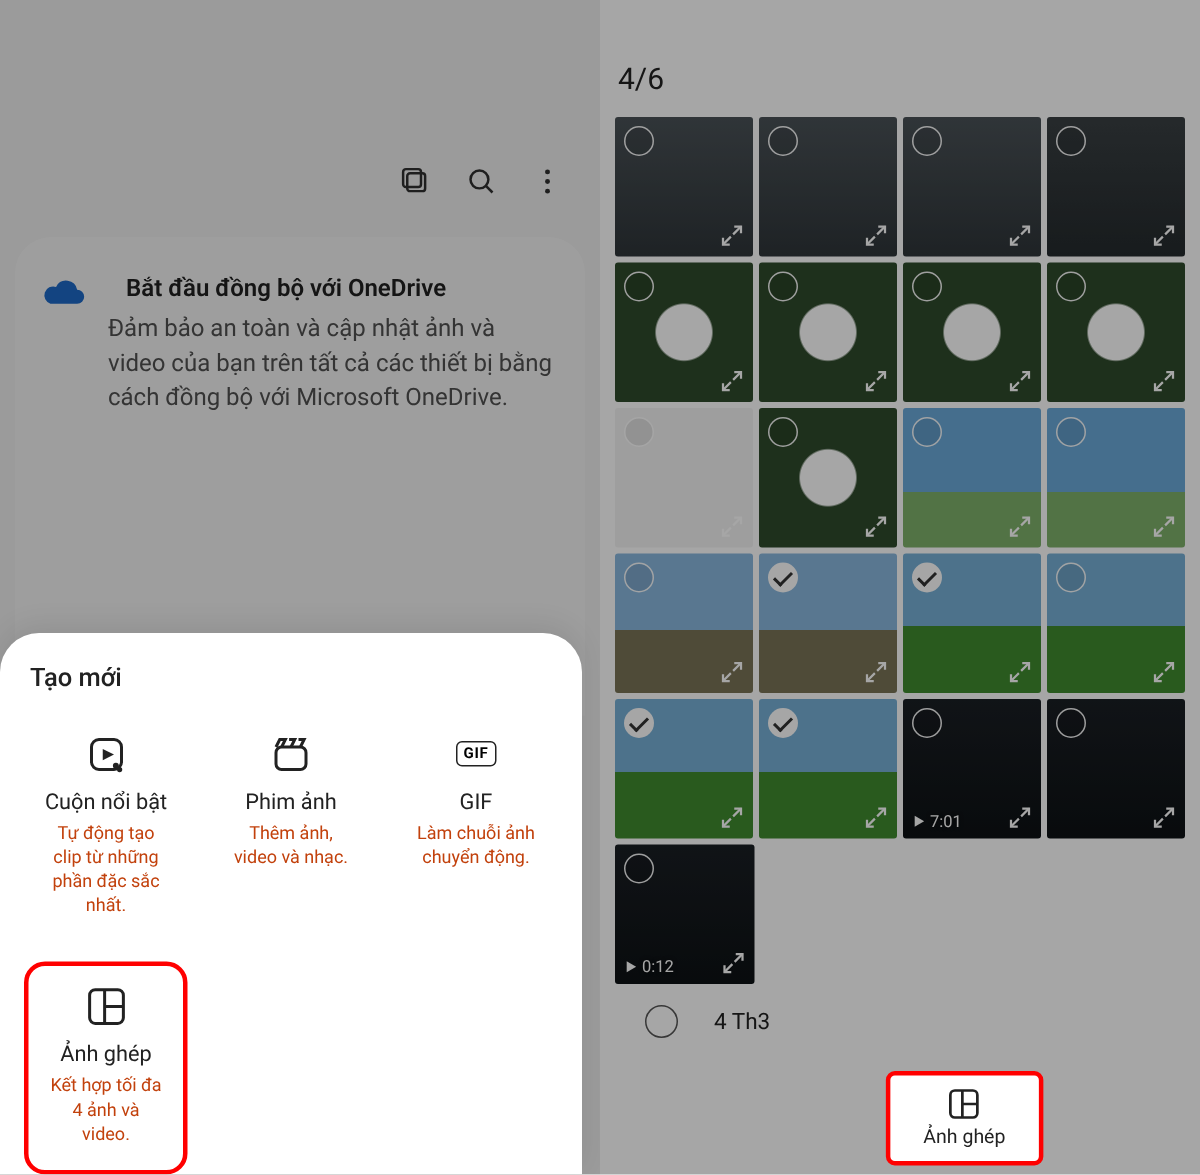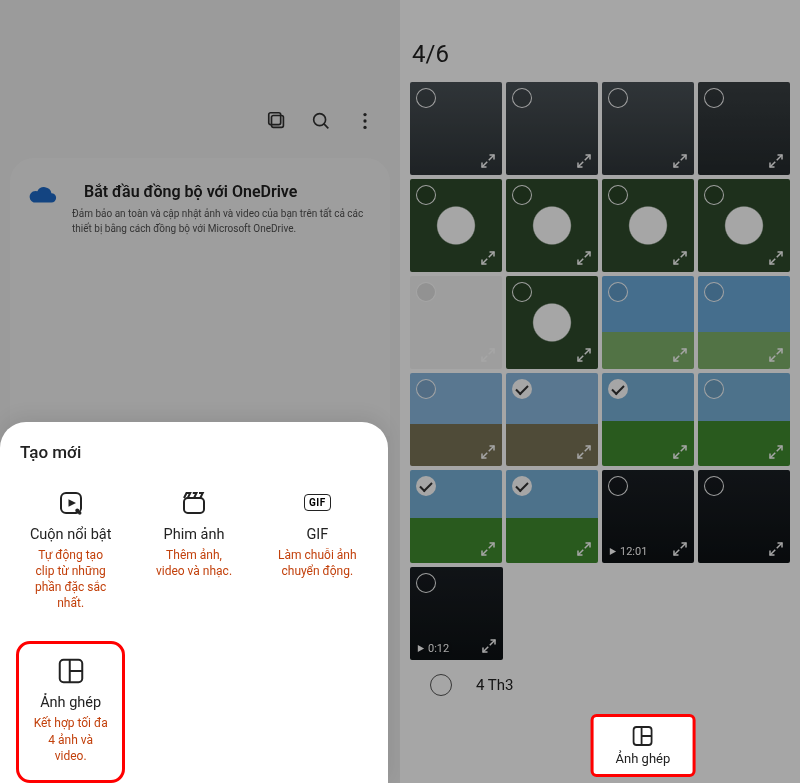--- a/index.html
+++ b/index.html
@@ -33,21 +33,21 @@
   .onedrive-card {
     margin: 22px 10px 0 10px;
     background: #fff;
     border-radius: 24px 24px 0 0;
     padding: 24px 18px 200px 18px;
     display: flex;
     gap: 14px;
   }
   .cloud-icon { flex: 0 0 auto; width: 30px; height: 22px; margin-top: 2px;}
   .onedrive-text h3 { font-size: 16px; font-weight: 600; color: #222; margin-bottom: 6px; margin-left: 12px;}
-  .onedrive-text p { font-size: 10px; color: #555; line-height: 1.45;}
+  .onedrive-text p { font-size: 16px; color: #555; line-height: 1.45;}
   .create-sheet {
     position: absolute;
     bottom: 0; left: 0; right: 12px;
     background: #fff;
     border-radius: 26px 26px 0 0;
     padding: 20px 16px 0 16px;
     box-shadow: 0 -6px 18px rgba(0,0,0,.08);
   }
   .create-sheet h4 { font-size: 17px; color: #222; font-weight: 500; margin: 0 4px 14px 4px;}
   .create-grid {
@@ -68,21 +68,21 @@
   .create-item .ci-title { font-size: 14.5px; color:#222; margin-bottom:4px; font-weight:400;}
   .create-item .ci-desc { font-size: 12px; color:#c2410c; line-height:1.35;}
   .gif-box { border:1.6px solid #222; border-radius:4px; font-size:10px; font-weight:700; padding:2px 4px; letter-spacing:.5px;}
 
   
   .dim-left {
     position:absolute; inset:0; background:rgba(0,0,0,.38); pointer-events:none;
   }
 
   
-  .right-header { font-size: 24px; color:#222; padding: 40px 4px 14px 12px; font-weight:400;}
+  .right-header { font-size: 20px; color:#222; padding: 40px 4px 14px 12px; font-weight:400;}
   .grid-area { padding: 0 10px; }
   .thumb-row { display:flex; gap:4px; margin-bottom:4px; }
   .thumb {
     position:relative; width:93px; height:93px; border-radius:2px;
     background:#888;
     overflow:hidden;
   }
   .thumb.sky { background: linear-gradient(#6aa9d9 60%, #7fb16b 60%); }
   .thumb.flower { background: radial-gradient(circle at 50% 50%, #fff 0 28%, #2e4a2b 30% 100%); }
   .thumb.indoor { background: linear-gradient(#4a5257, #2f3539); }
@@ -363,21 +363,21 @@
         <div class="thumb dark">
           <div class="sel-circle"></div>
           <div class="expand-ic"><svg viewBox="0 0 24 24" fill="none" stroke="#fff" stroke-width="2">
               <path d="M4 14v6h6M20 10V4h-6"></path>
               <path d="M4 20l7-7M20 4l-7 7"></path>
             </svg></div>
           <div class="vid-dur">
             <svg width="9" height="9" viewBox="0 0 10 10">
               <path d="M2 1l7 4-7 4z" fill="#fff"></path>
             </svg>
-            <span>12:01</span>
+            <span>7:01</span>
           </div>
         </div>
         <div class="thumb dark">
           <div class="sel-circle"></div>
           <div class="expand-ic"><svg viewBox="0 0 24 24" fill="none" stroke="#fff" stroke-width="2">
               <path d="M4 14v6h6M20 10V4h-6"></path>
               <path d="M4 20l7-7M20 4l-7 7"></path>
             </svg></div>
         </div>
       </div>

